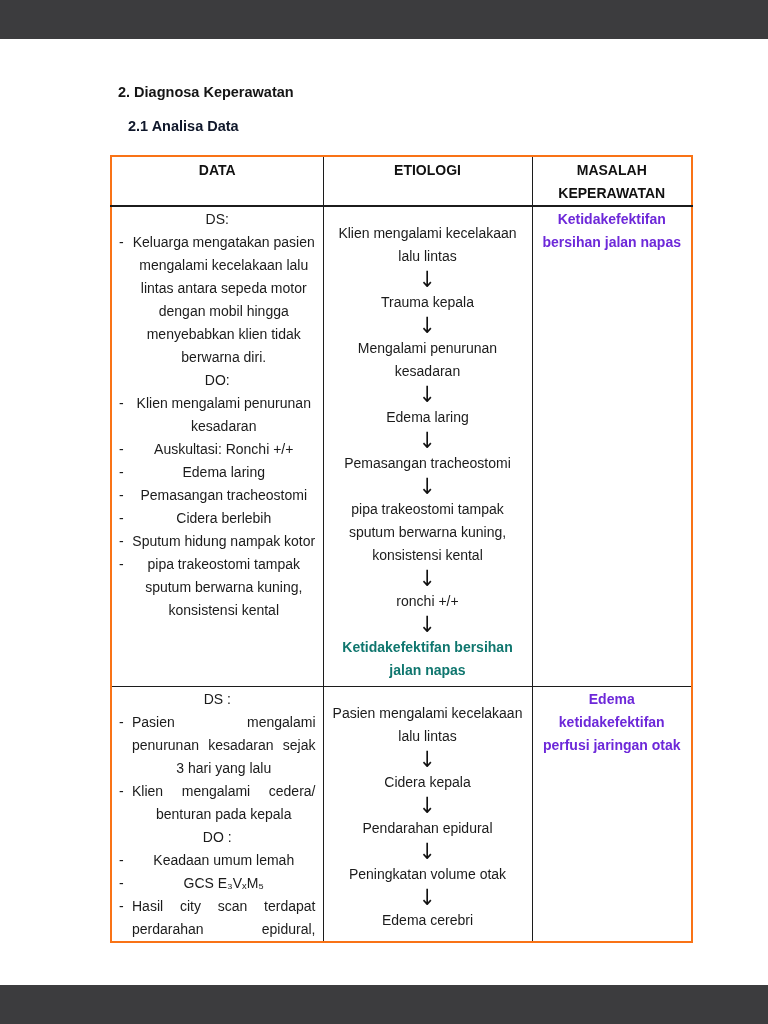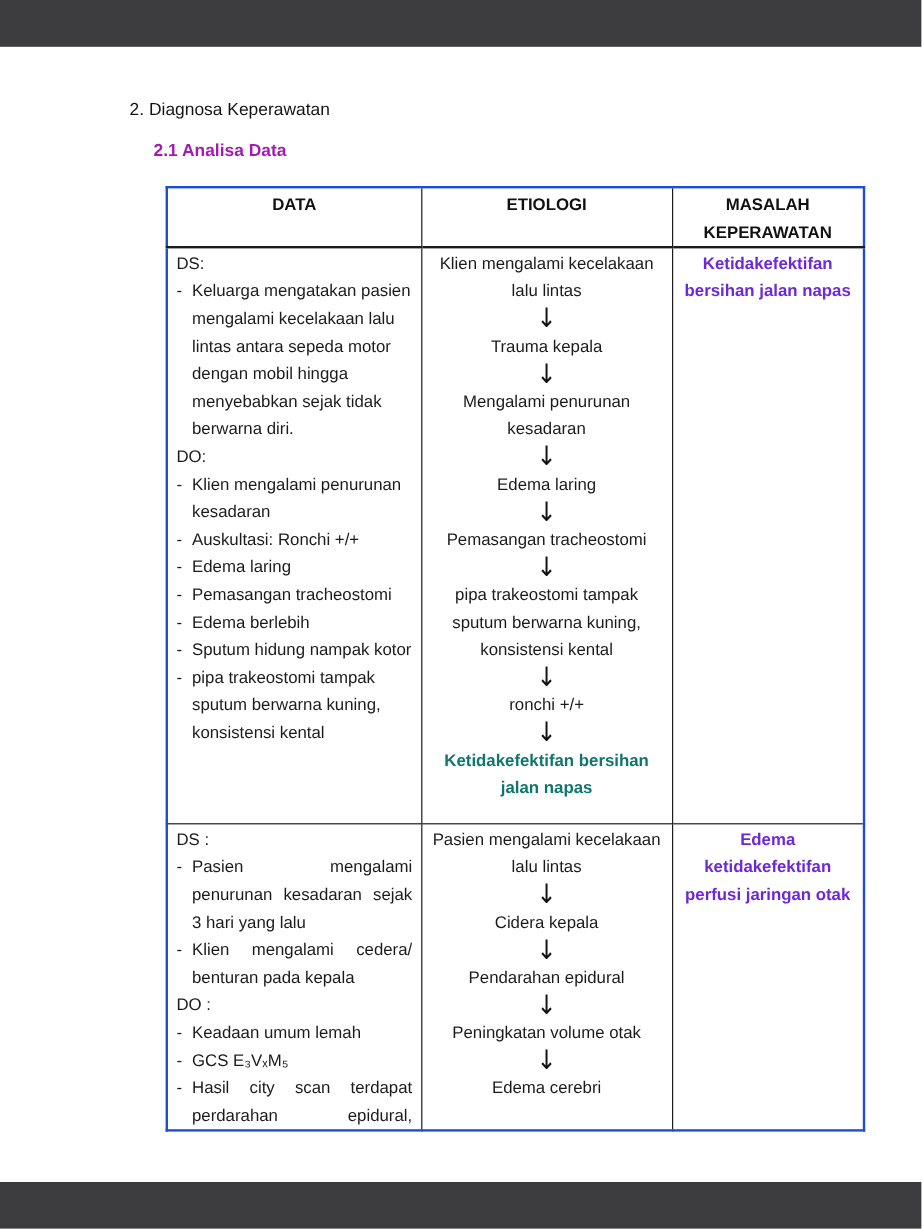--- a/index.html
+++ b/index.html
@@ -10,62 +10,62 @@
     background:#ffffff;
     font-family:"Liberation Sans","DejaVu Sans",sans-serif;
     color:#1b1b1b;
     overflow:hidden;
   }
   .viewer-bar { position:absolute; left:0; width:768px; background:#3c3c3e; }
   .viewer-bar.top { top:0; height:39px; }
   .viewer-bar.bottom { top:985px; height:39px; }
 
   .page-title {
-    position:absolute; left:108px; top:84px;
-    font-size:14.5px; font-weight:normal; color:#151515;text-align:center;
+    position:absolute; left:118px; top:84px;
+    font-size:14.5px; font-weight:bold; color:#151515;text-align:center;
   }
   .page-subtitle {
     position:absolute; left:128px; top:118px;
-    font-size:14.5px; font-weight:bold; color:#a21caf;
+    font-size:14.5px; font-weight:bold; color:#0f172a;
   }
 
   table.analisa {
     position:absolute; left:110px; top:155px;
     width:581px; table-layout:fixed;
     border-collapse:collapse;
     font-size:14px; line-height:23px;
   }
   table.analisa col.c1 { width:212px; }
   table.analisa col.c2 { width:209px; }
   table.analisa col.c3 { width:160px; }
   table.analisa th, table.analisa td {
     border:1px solid #1c1c1c;
     vertical-align:top;
     overflow:hidden;
   }
-  table.analisa { border:2px solid #1d4ed8;margin-left:28px; }
+  table.analisa { border:2px solid #f97316; }
   table.analisa thead th {
     height:50px;
     font-size:14px; font-weight:bold; color:#111;
     text-align:center; padding-top:2px;
     border-bottom:2px solid #1c1c1c;
     line-height:23px;
   }
   tr.row-1 td { height:480px; }
   tr.row-2 td { height:252px; }
 
   td.cell-data { padding:1px 7px 0 7px; text-align:left; }
-  td.cell-etiologi { padding:1px 4px 0 4px; text-align:center; }
+  td.cell-etiologi { padding:15px 4px 0 4px; text-align:center; }
   td.cell-masalah { padding:1px 4px 0 4px; text-align:center; font-weight:bold; color:#6d28d9; }
 
   .li { display:flex; align-items:flex-start; }
   .dash { width:13px; flex:0 0 13px; }
   .txt { flex:1; min-width:0; }
   .plain { }
-  .tline { line-height:23px; }
+  .tline { line-height:23px;text-align:center; }
   .jline { text-align:justify; text-align-last:justify; }
 
   .flow-step { line-height:23px; }
   .flow-step.bold { font-weight:bold; color:#0f766e; }
   .flow-arrow {
     line-height:23px; height:23px;
     font-family:"DejaVu Sans",sans-serif;
     font-size:20px; color:#111;
   }
   .flow-arrow span { display:inline-block; transform:scaleY(1.12); }
@@ -100,21 +100,21 @@
             <div class="plain">
               <div class="tline">DS:</div>
             </div>
             <div class="li">
               <span class="dash">-</span>
               <div class="txt">
                 <div class="tline">Keluarga mengatakan pasien</div>
                 <div class="tline">mengalami kecelakaan lalu</div>
                 <div class="tline">lintas antara sepeda motor</div>
                 <div class="tline">dengan mobil hingga</div>
-                <div class="tline">menyebabkan sejak tidak</div>
+                <div class="tline">menyebabkan klien tidak</div>
                 <div class="tline">berwarna diri.</div>
               </div>
             </div>
             <div class="plain">
               <div class="tline">DO:</div>
             </div>
             <div class="li">
               <span class="dash">-</span>
               <div class="txt">
                 <div class="tline">Klien mengalami penurunan</div>
@@ -135,21 +135,21 @@
             </div>
             <div class="li">
               <span class="dash">-</span>
               <div class="txt">
                 <div class="tline">Pemasangan tracheostomi</div>
               </div>
             </div>
             <div class="li">
               <span class="dash">-</span>
               <div class="txt">
-                <div class="tline">Edema berlebih</div>
+                <div class="tline">Cidera berlebih</div>
               </div>
             </div>
             <div class="li">
               <span class="dash">-</span>
               <div class="txt">
                 <div class="tline">Sputum hidung nampak kotor</div>
               </div>
             </div>
             <div class="li">
               <span class="dash">-</span>

